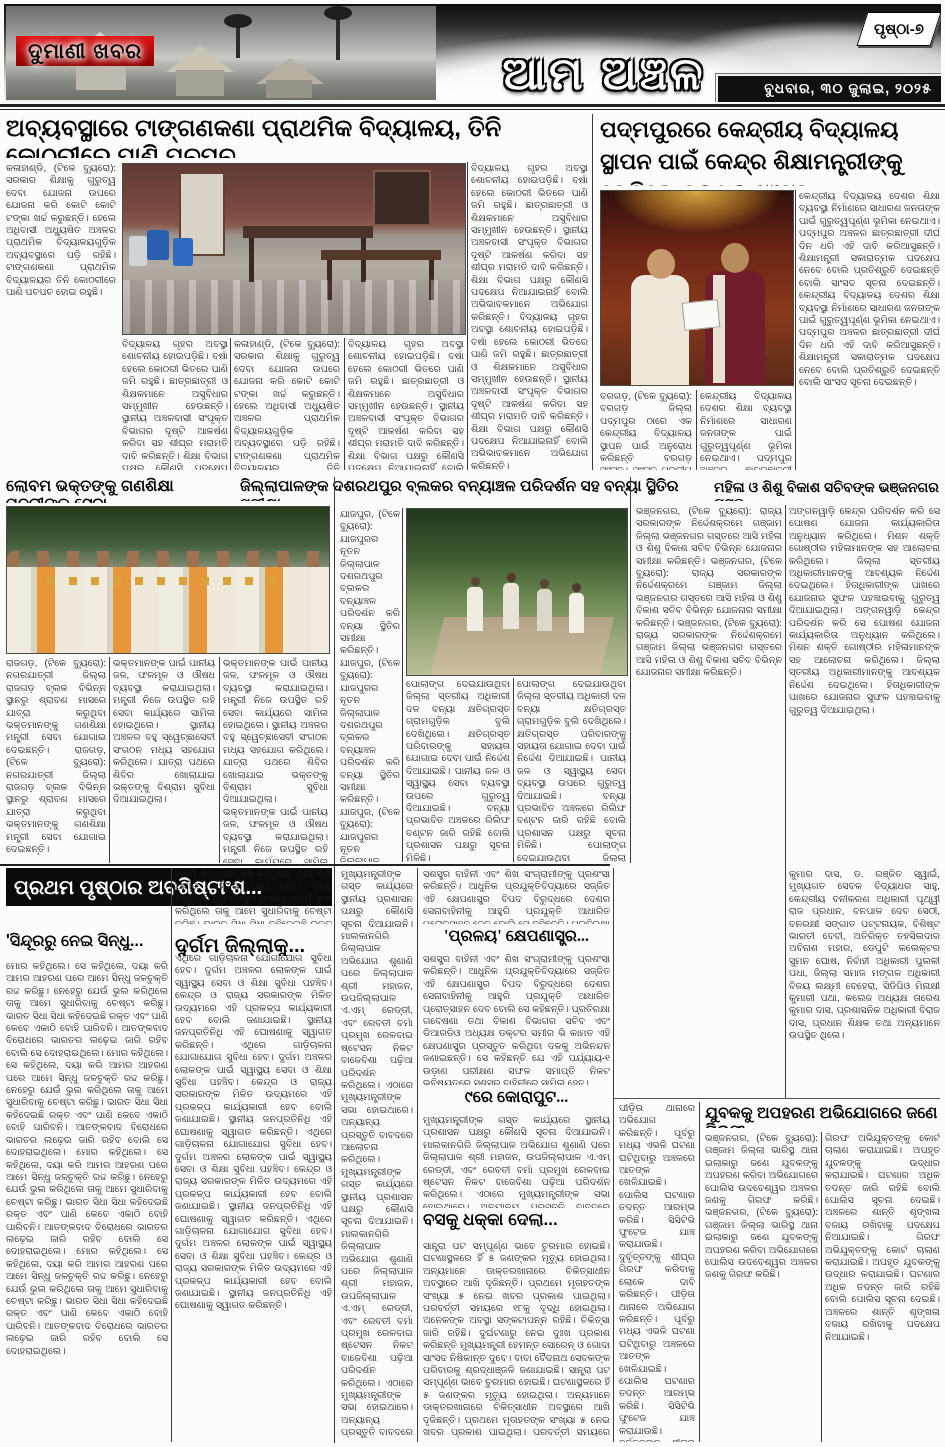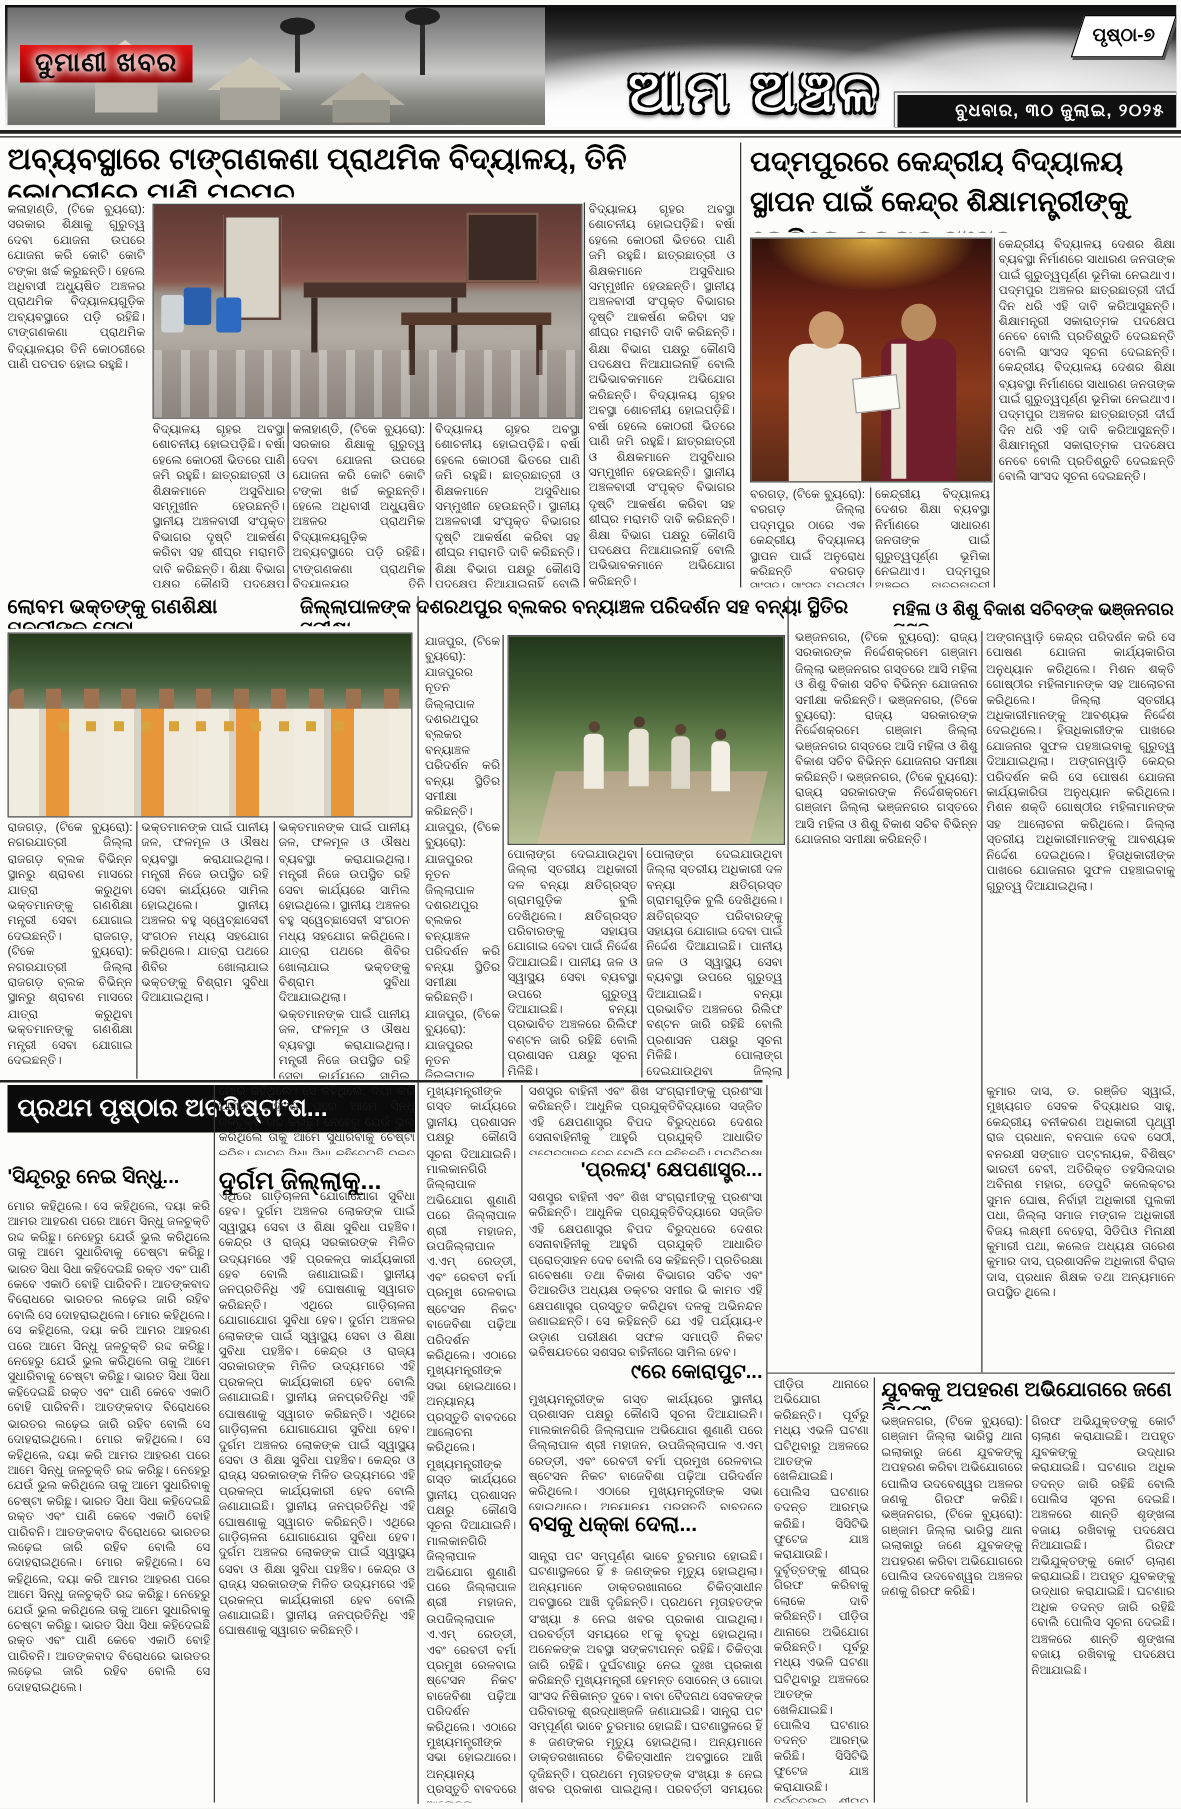--- a/index.html
+++ b/index.html
@@ -36,21 +36,21 @@
   .mh-page{position:absolute;left:858px;top:8px;width:72px;height:32px;background:#fff;
     border:1px solid #000;transform:skewX(-18deg);box-shadow:2px 2px 0 #555;}
   .mh-page span{display:block;transform:skewX(18deg);text-align:center;font-weight:bold;
     font-size:15px;line-height:32px;color:#000;}
   .mh-date{position:absolute;left:712px;top:70px;width:260px;height:27px;background:#101010;
     border:2px solid #f0f0f0;box-shadow:0 0 0 1px #7a7a7a;color:#fff;font-size:14px;
     font-weight:bold;text-align:center;line-height:25px;letter-spacing:1px;}
   .banner{position:absolute;left:6px;top:868px;width:326px;height:38px;background:#0b0b0b;
     color:#fff;font-weight:bold;font-size:20px;line-height:38px;padding-left:8px;box-sizing:border-box;}
   .subhl{position:absolute;font-weight:bold;color:#000;font-size:15.5px;overflow:hidden;}
-  .ctr{text-align:right;}
+  .ctr{text-align:center;font-family:Liberation Serif, serif;}
 </style>
 </head>
 <body>
 
 <div id="page">
 
   <div class="masthead">
     <div class="mh-clouds"></div>
     <div class="mh-village">
       <div class="hut-roof" style="left:60px;top:26px;"></div>

